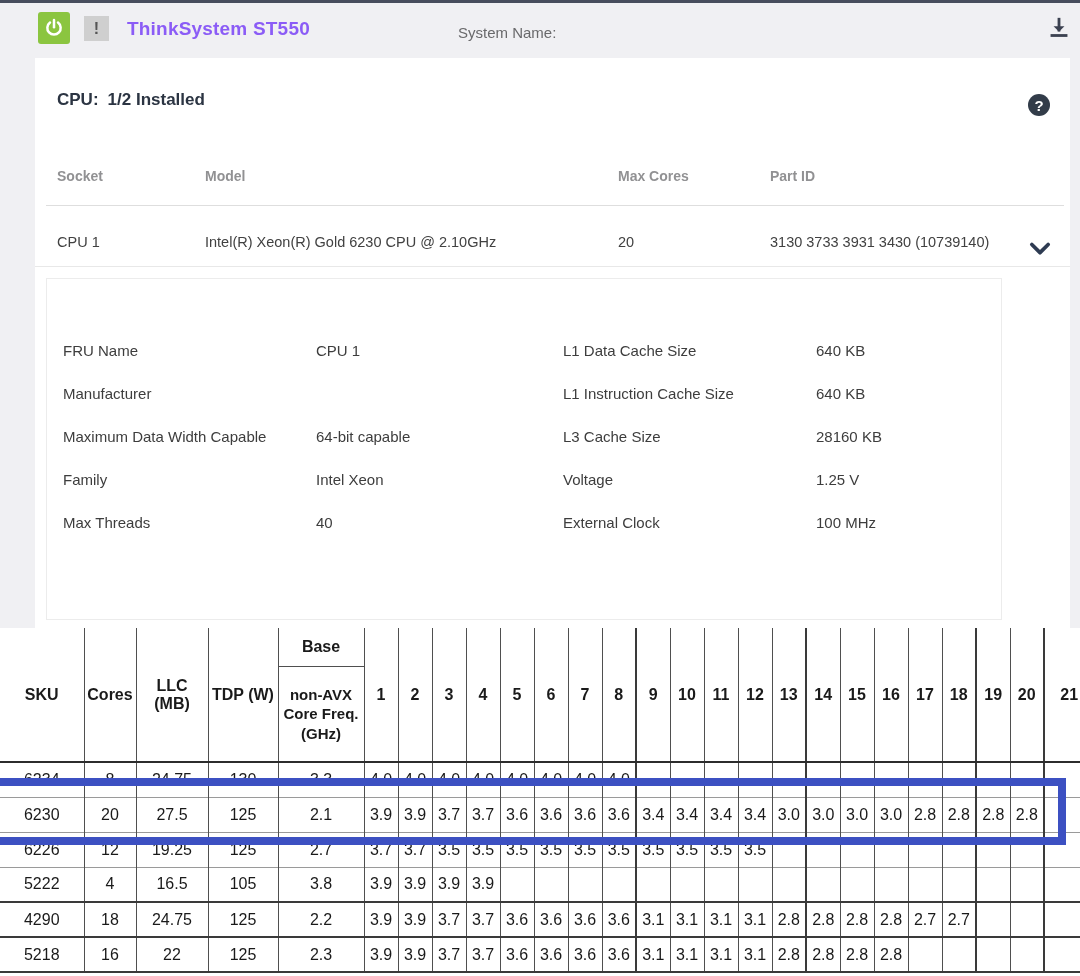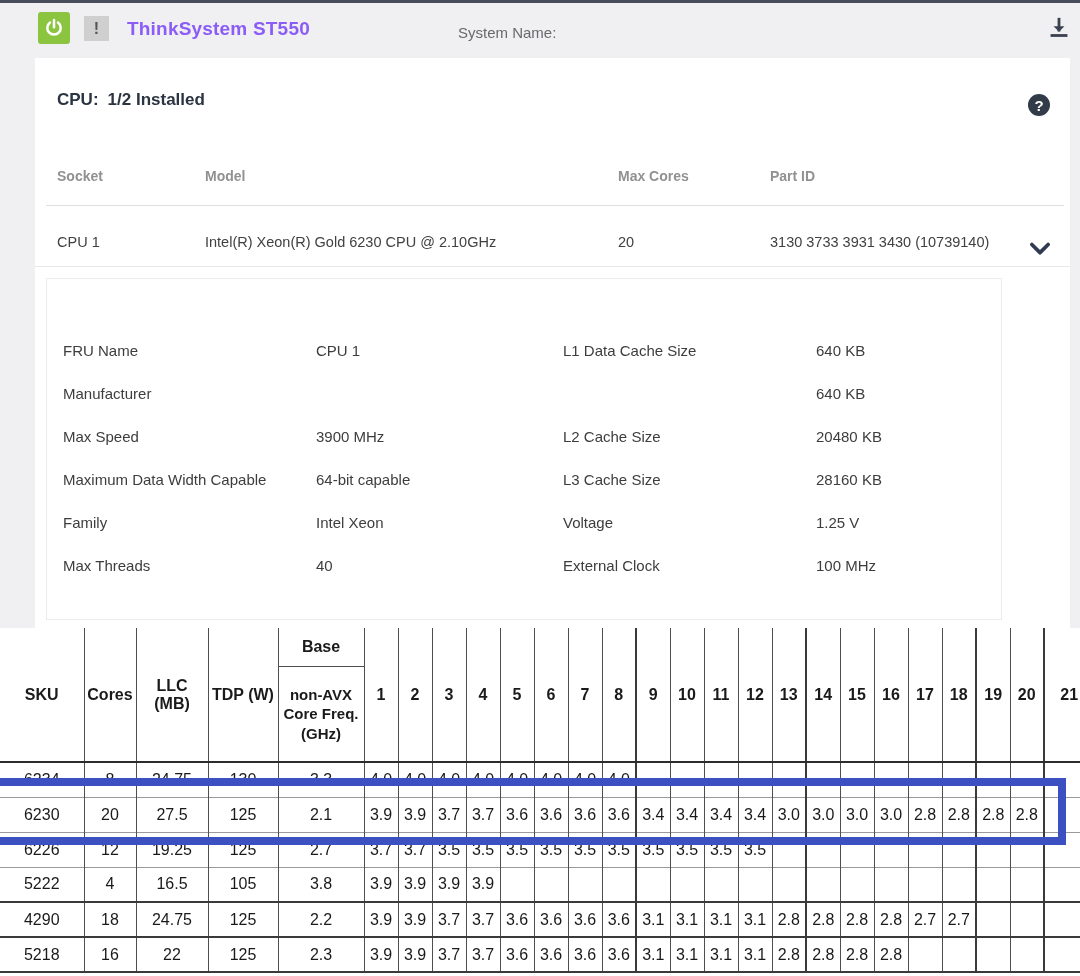--- a/index.html
+++ b/index.html
@@ -117,27 +117,22 @@
 
   <div class="detail-panel">
       <div class="detail-row">
         <div class="detail-cell c0">FRU Name</div>
         <div class="detail-cell c1">CPU 1</div>
         <div class="detail-cell c2">L1 Data Cache Size</div>
         <div class="detail-cell c3">640 KB</div>
       </div>
       <div class="detail-row">
         <div class="detail-cell c0">Manufacturer</div>
+        <div class="detail-cell c2">L1 Instruction Cache Size</div>
         <div class="detail-cell c3">640 KB</div>
-      </div>
-      <div class="detail-row">
-        <div class="detail-cell c0">Max Speed</div>
-        <div class="detail-cell c1">3900 MHz</div>
-        <div class="detail-cell c2">L2 Cache Size</div>
-        <div class="detail-cell c3">20480 KB</div>
       </div>
       <div class="detail-row">
         <div class="detail-cell c0">Maximum Data Width Capable</div>
         <div class="detail-cell c1">64-bit capable</div>
         <div class="detail-cell c2">L3 Cache Size</div>
         <div class="detail-cell c3">28160 KB</div>
       </div>
       <div class="detail-row">
         <div class="detail-cell c0">Family</div>
         <div class="detail-cell c1">Intel Xeon</div>

